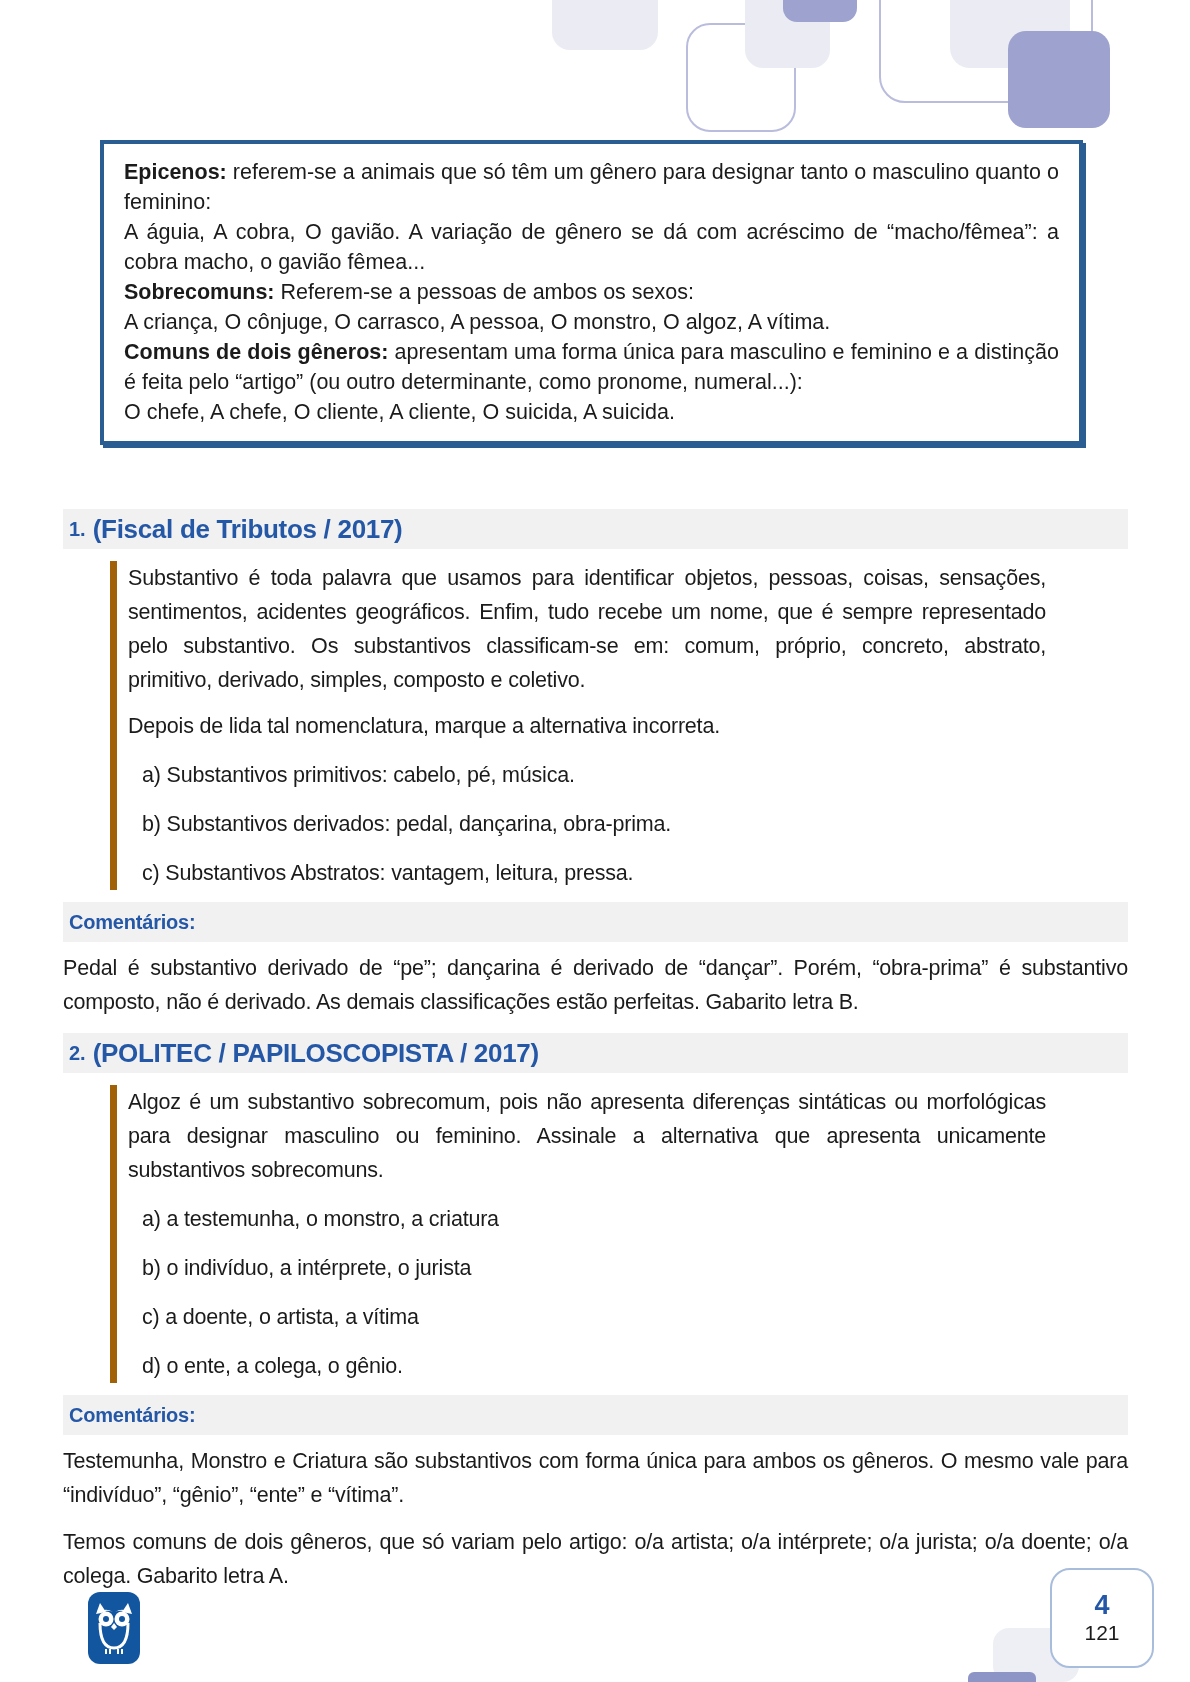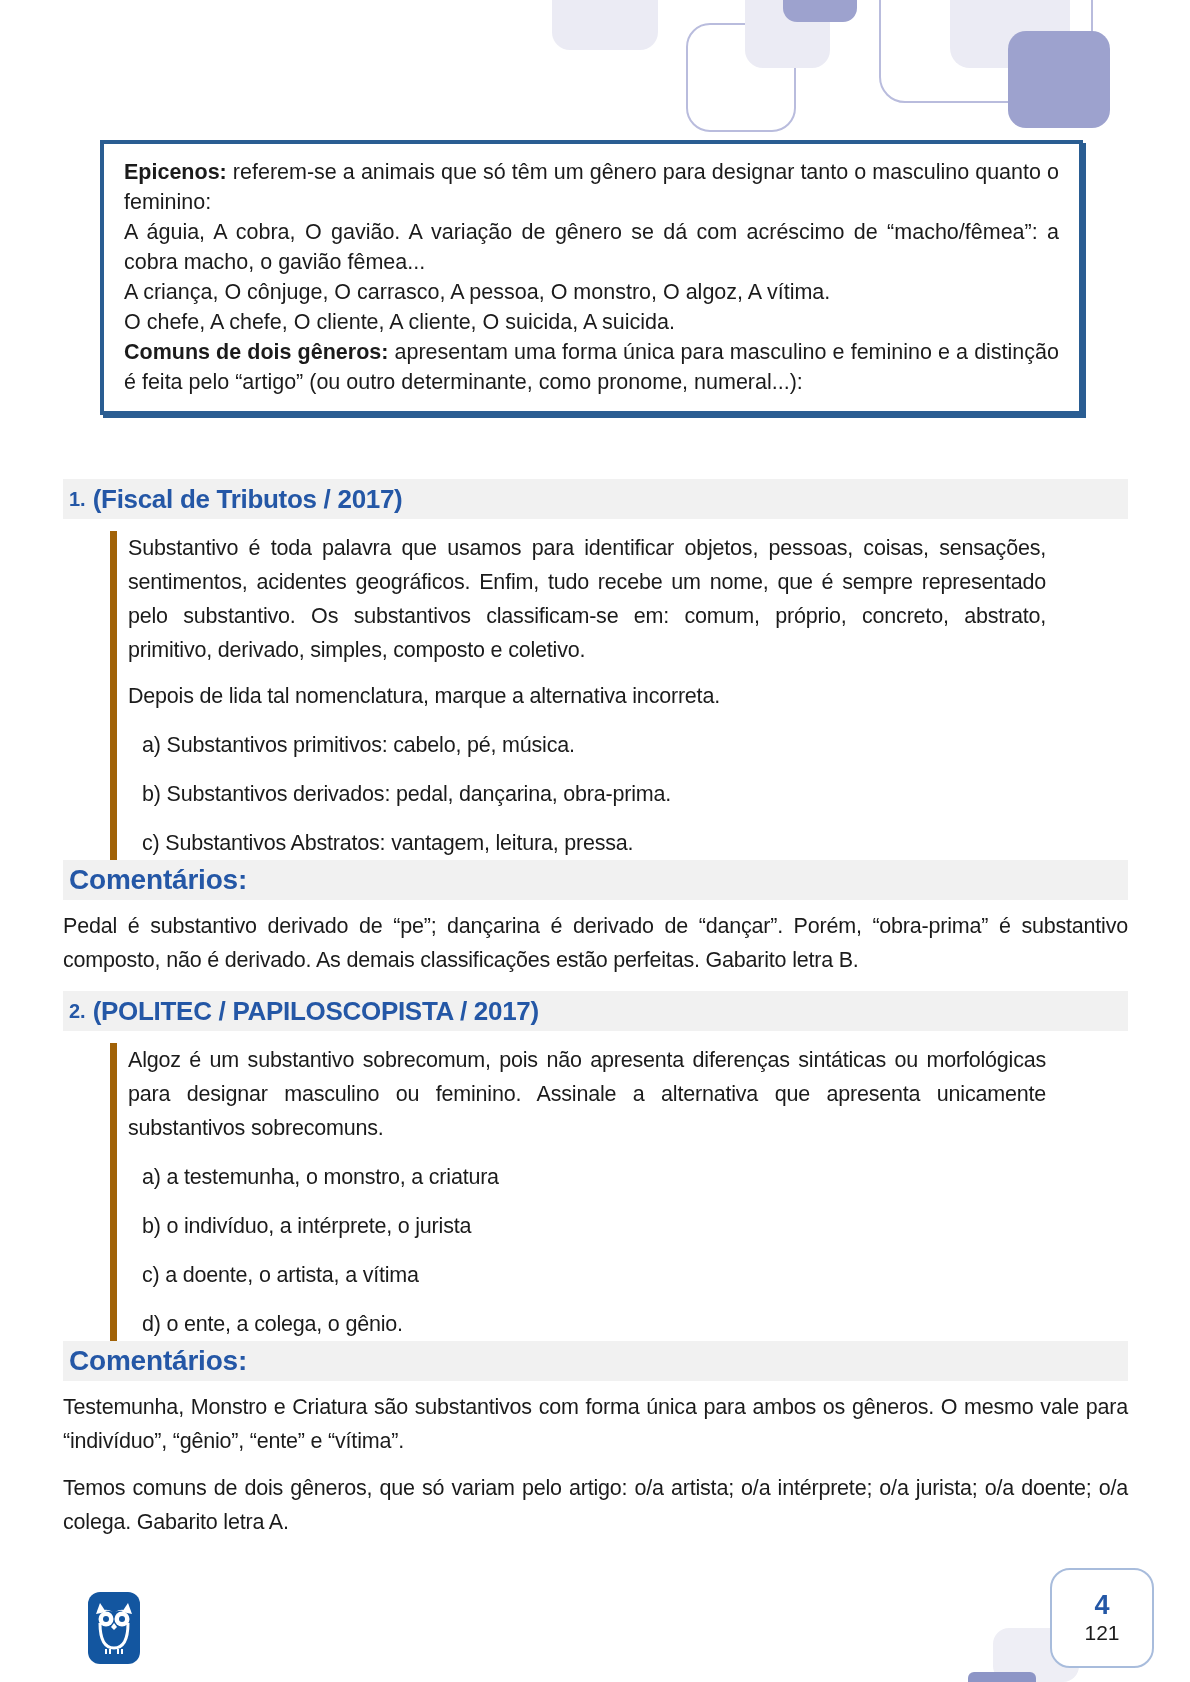--- a/index.html
+++ b/index.html
@@ -33,21 +33,21 @@
   .band{
     background:#f1f1f1;
     height:40px;
     display:flex;align-items:center;
     padding-left:6px;
     color:#2457a6;font-weight:bold;
   }
   .q-band{margin-top:64px;}
   .q-band .q-num{font-size:20px;margin-right:7px;}
   .q-band .q-title{font-size:26px;letter-spacing:-0.3px;text-align:center;}
-  .c-band{font-size:28px;letter-spacing:-0.2px;}
+  .c-band{margin-top:12px;font-size:20px;letter-spacing:-0.2px;}
   .q-block{
     border-left:7px solid #a16207;
     margin:12px 82px 0 47px;
     padding-left:11px;
   }
   .q-par{
     font-size:21.5px;line-height:34px;
     letter-spacing:-0.2px;
     text-align:justify;
     margin:0 0 12px 0;
@@ -98,23 +98,24 @@
   <div class="decor d-solid" style="left:783px;top:-30px;width:74px;height:52px;border-radius:14px;"></div>
   <div class="decor d-outline" style="left:879px;top:-45px;width:210px;height:144px;border-radius:26px;"></div>
   <div class="decor d-light" style="left:950px;top:-25px;width:120px;height:93px;border-radius:20px;"></div>
   <div class="decor d-solid" style="left:1008px;top:31px;width:102px;height:97px;border-radius:18px;"></div>
 
   <div class="content">
 
     <div class="info-box">
       <p><b>Epicenos:</b><span> referem-se a animais que só têm um gênero para designar tanto o masculino quanto o feminino:</span></p>
       <p><span>A águia, A cobra, O gavião. A variação de gênero se dá com acréscimo de “macho/fêmea”: a cobra macho, o gavião fêmea...</span></p>
+      <p><b>Sobrecomuns:</b><span> Referem-se a pessoas de ambos os sexos:</span></p>
       <p><span>A criança, O cônjuge, O carrasco, A pessoa, O monstro, O algoz, A vítima.</span></p>
+      <p><b>Comuns de dois gêneros:</b><span> apresentam uma forma única para masculino e feminino e a distinção é feita pelo “artigo” (ou outro determinante, como pronome, numeral...):</span></p>
       <p><span>O chefe, A chefe, O cliente, A cliente, O suicida, A suicida.</span></p>
-      <p><b>Comuns de dois gêneros:</b><span> apresentam uma forma única para masculino e feminino e a distinção é feita pelo “artigo” (ou outro determinante, como pronome, numeral...):</span></p>
     </div>
 
     <div class="band q-band">
       <span class="q-num">1.</span>
       <span class="q-title">(Fiscal de Tributos / 2017)</span>
     </div>
     <div class="q-block">
       <p class="q-par">Substantivo é toda palavra que usamos para identificar objetos, pessoas, coisas, sensações, sentimentos, acidentes geográficos. Enfim, tudo recebe um nome, que é sempre representado pelo substantivo. Os substantivos classificam-se em: comum, próprio, concreto, abstrato, primitivo, derivado, simples, composto e coletivo.</p>
       <p class="q-par">Depois de lida tal nomenclatura, marque a alternativa incorreta.</p>
       <div class="alt">a) Substantivos primitivos: cabelo, pé, música.</div>

